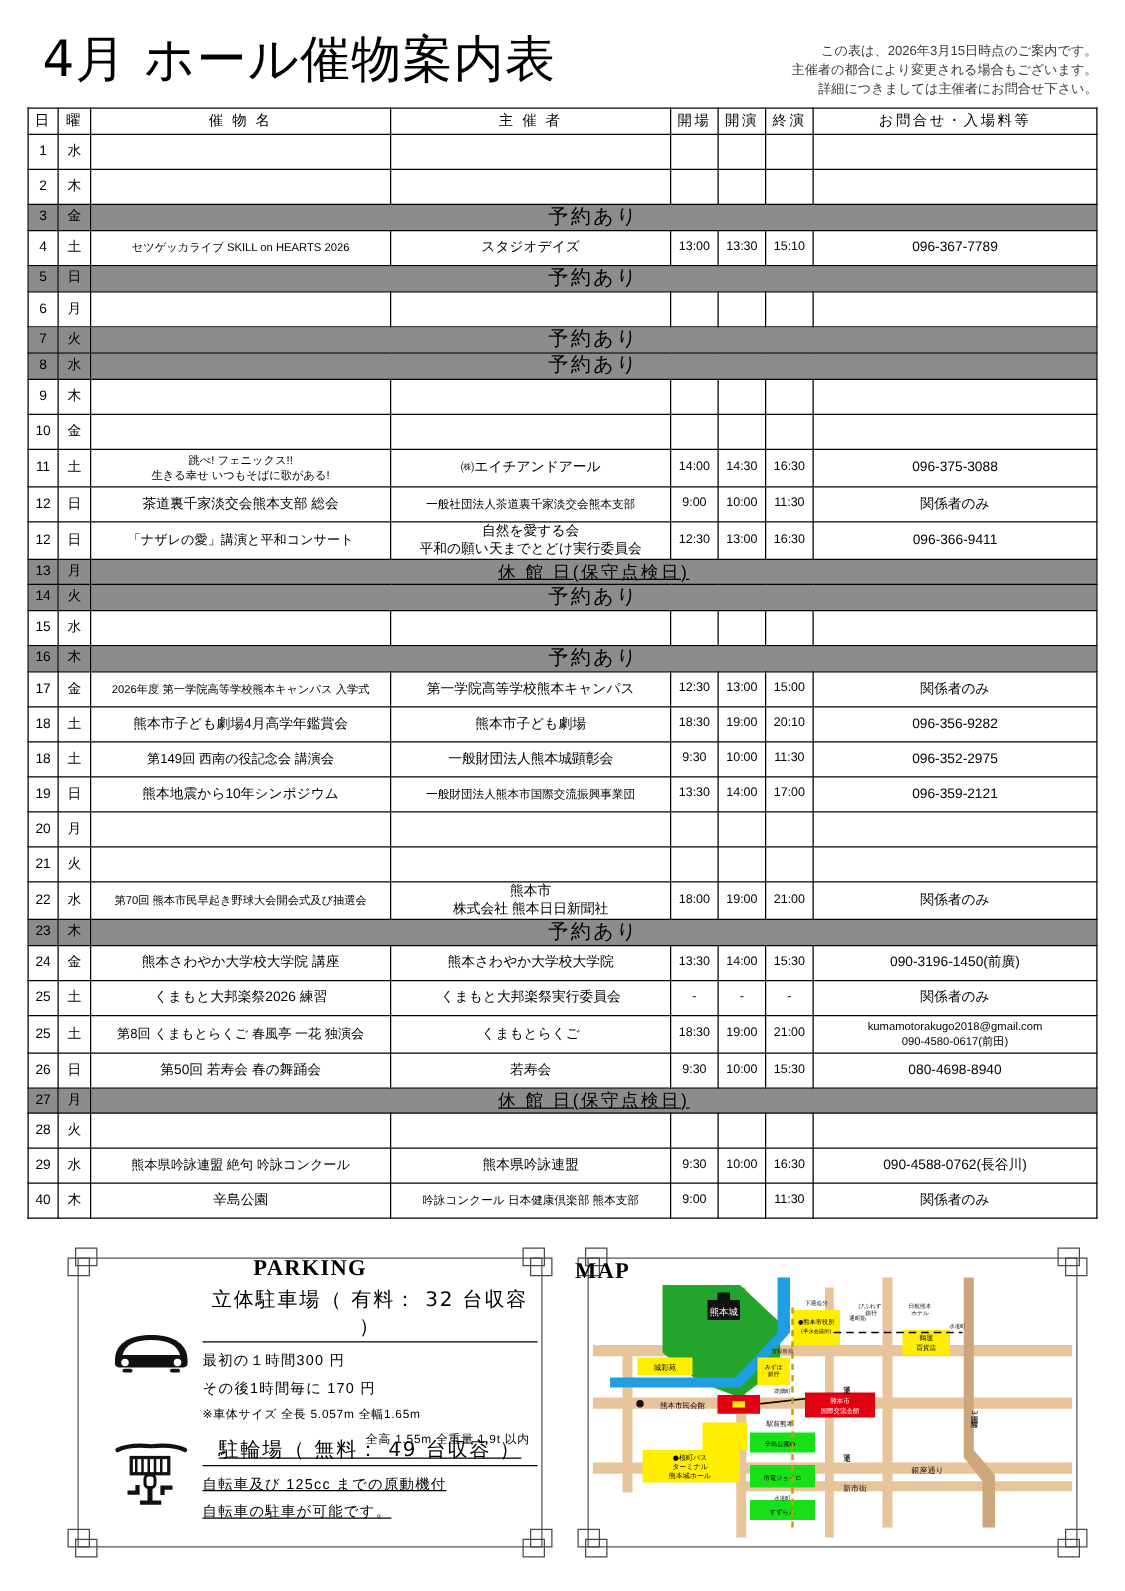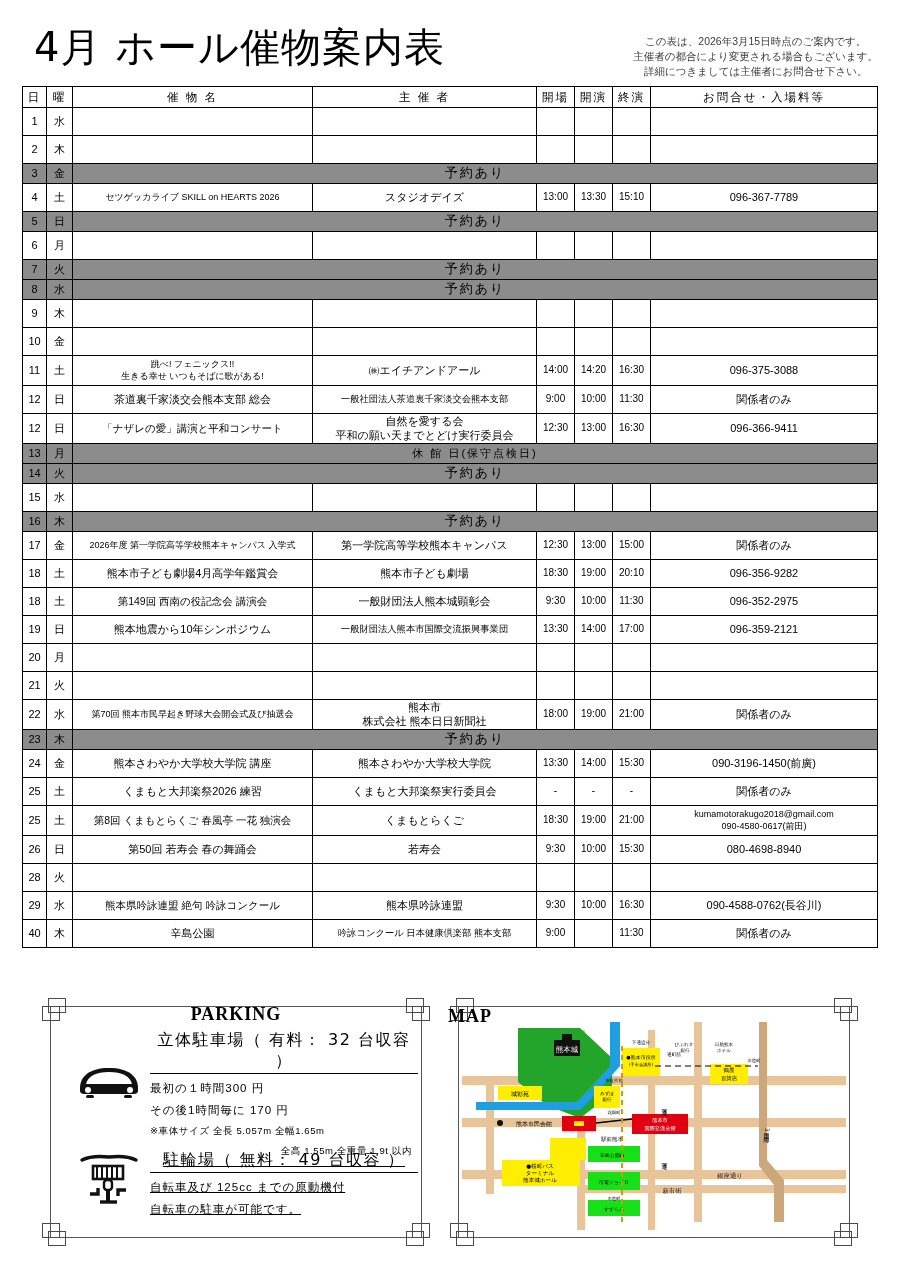--- a/index.html
+++ b/index.html
@@ -14,21 +14,21 @@
   
   .header{position:absolute;left:0;top:24px;width:900px;height:58px;}
   .title{
     position:absolute;left:34px;top:-4px;
     font-size:40px;letter-spacing:1px;font-weight:400;
     font-family:"DejaVu Sans","Liberation Sans",sans-serif;
     white-space:nowrap;
   }
   .notice{
     position:absolute;right:22px;top:10px;
-    text-align:center;font-size:10.5px;line-height:1.42;
+    text-align:right;font-size:10.5px;line-height:1.42;
     color:#3a3a3a;white-space:nowrap;
   }
   .notice div{display:block;}
 
   
   .tbl-wrap{position:absolute;left:22px;top:86px;width:856px;}
   table.sched{
     border-collapse:collapse;width:856px;table-layout:fixed;
     font-size:11px;
   }
@@ -45,33 +45,33 @@
   .c-day{width:24px;}
   .c-dow{width:26px;}
   .c-event{width:240px;}
   .c-org{width:224px;}
   .c-open,.c-start,.c-end{width:38px;}
   .c-info{width:auto;}
 
   tr.r-normal td{height:27px;}
   tr.r-two td{height:29px;}
   tr.r-gray td{height:19px;background:#8c8c8c;color:#000;}
-  tr.r-gray td.span{letter-spacing:2px;font-size:13px;}
+  tr.r-gray td.span{letter-spacing:2px;font-size:16px;}
   tr.r-closed td{height:19px;background:#8c8c8c;}
-  tr.r-closed td.span{letter-spacing:2px;font-size:11px;}
+  tr.r-closed td.span{letter-spacing:2px;font-size:14px;text-decoration:underline;}
 
   .ev-sm{font-size:9px;letter-spacing:0;}
   .ev-md{font-size:10.5px;}
   .org-sm{font-size:9.3px;}
   .info-sm{font-size:9px;line-height:1.3;}
   .two-line{line-height:1.3;}
   .tm{font-size:10px;}
 
   
-  .panels{position:absolute;left:0;top:996px;width:820px;height:258px;}
+  .panels{position:absolute;left:12px;top:996px;width:820px;height:258px;}
   .panel{position:absolute;top:0;height:252px;}
   .panel .inner{
     position:absolute;left:10px;top:10px;right:10px;bottom:10px;
     border:1px solid #555;
   }
   .corner{position:absolute;width:30px;height:26px;}
   .corner i{position:absolute;display:block;border:1.6px solid #4a4a4a;background:transparent;}
   .cn-a{width:16px;height:13px;}
   .cn-b{width:16px;height:13px;}
 
@@ -225,21 +225,21 @@
             <td></td>
             <td></td>
             <td></td>
           </tr>
           <tr class="r-two">
             <td>11</td>
             <td>土</td>
             <td class="ev-sm two-line">跳べ! フェニックス!!<br>生きる幸せ いつもそばに歌がある!</td>
             <td>㈱エイチアンドアール</td>
             <td class="tm">14:00</td>
-            <td class="tm">14:20</td>
+            <td class="tm">14:30</td>
             <td class="tm">16:30</td>
             <td>096-375-3088</td>
           </tr>
           <tr class="r-normal">
             <td>12</td>
             <td>日</td>
             <td>茶道裏千家淡交会熊本支部 総会</td>
             <td class="org-sm">一般社団法人茶道裏千家淡交会熊本支部</td>
             <td class="tm">9:00</td>
             <td class="tm">10:00</td>
@@ -388,20 +388,25 @@
           </tr>
           <tr class="r-normal">
             <td>26</td>
             <td>日</td>
             <td>第50回 若寿会 春の舞踊会</td>
             <td>若寿会</td>
             <td class="tm">9:30</td>
             <td class="tm">10:00</td>
             <td class="tm">15:30</td>
             <td>080-4698-8940</td>
+          </tr>
+          <tr class="r-closed">
+            <td>27</td>
+            <td>月</td>
+            <td class="span" colspan="6">休 館 日(保守点検日)</td>
           </tr>
           <tr class="r-normal">
             <td>28</td>
             <td>火</td>
             <td></td>
             <td></td>
             <td></td>
             <td></td>
             <td></td>
             <td></td>

